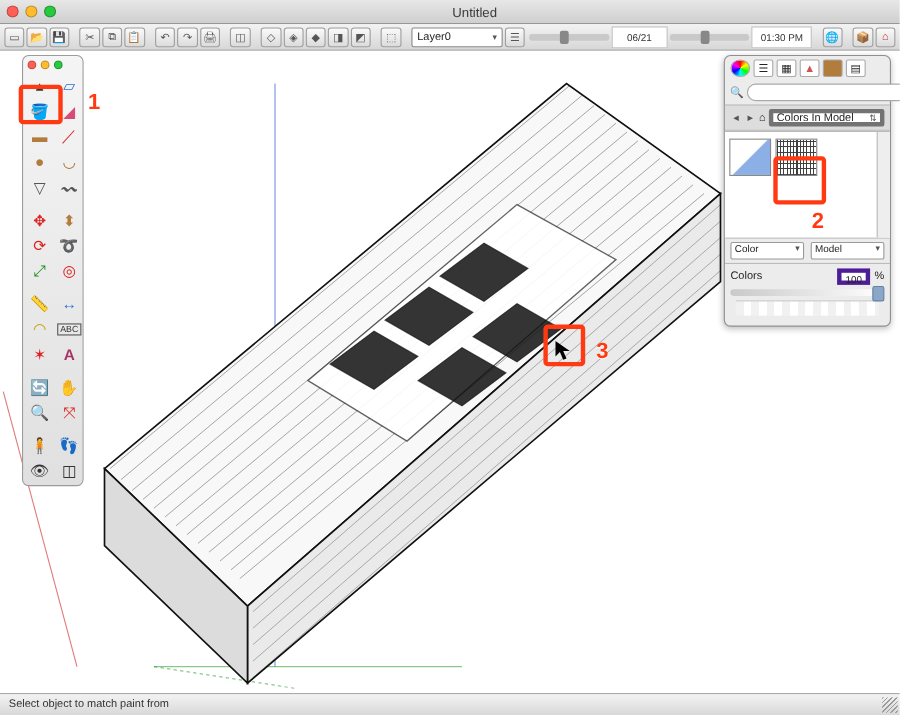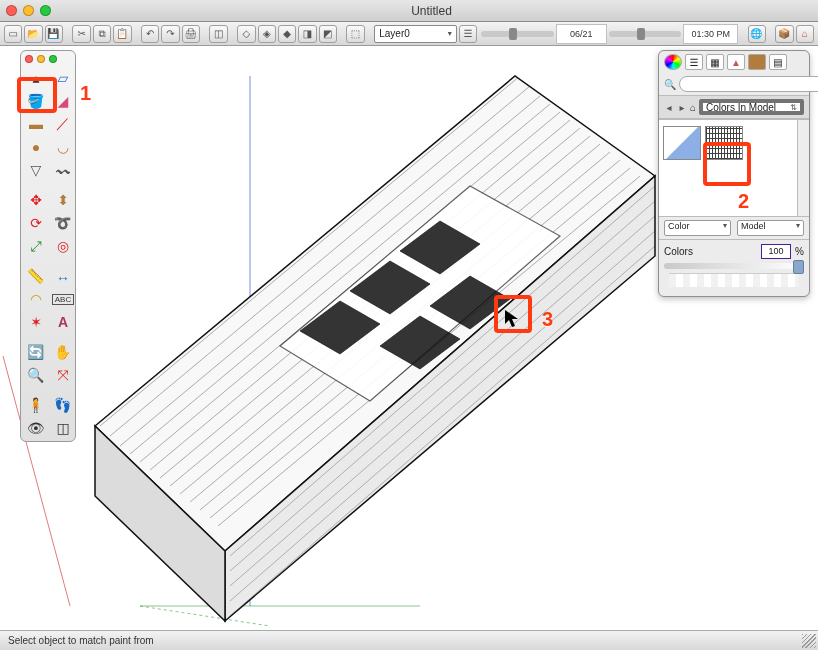--- a/index.html
+++ b/index.html
@@ -115,21 +115,21 @@
   .sw.tex{left:46px;top:6px;overflow:hidden;}
   .sw.tex::before{content:"";position:absolute;inset:0;background:
     repeating-linear-gradient(90deg,#111 0 1px,transparent 1px 3px),
     repeating-linear-gradient(0deg,#111 0 1px,transparent 1px 5px);
     opacity:.8;}
   .scroll-v{position:absolute;right:0;top:0;bottom:0;width:12px;background:#eee;border-left:1px solid #bbb;}
   .drop{height:16px;background:#fff;border:1px solid #9a9a9a;border-radius:2px;padding:0 3px;display:flex;justify-content:space-between;font-size:9px;}
   .opacity-row{border-top:1px solid #bbb;padding:4px 5px;}
   .op-slider{height:6px;background:linear-gradient(90deg,#c9c9c9,#fff);position:relative;border-radius:3px;margin:4px 0;}
   .op-slider::after{content:"";position:absolute;right:0;top:-3px;width:9px;height:12px;background:#8aa6c9;border:1px solid #6280a5;border-radius:2px;}
-  .op-val{width:30px;height:15px;border:1px solid #4c1d95;background:#fff;text-align:center;line-height:13px;font-size:9px;}
+  .op-val{width:30px;height:15px;border:4px solid #4c1d95;background:#fff;text-align:center;line-height:13px;font-size:9px;}
   .checker{height:14px;background:
     repeating-linear-gradient(90deg,#f1f1f1 0 7px,#fff 7px 14px);border-top:1px solid #ccc;margin:0 5px 5px;}
   
   .canvas {
     position:absolute;
     left:0; right:0; top:46px; bottom:22px;
     background:#fff;
     overflow:hidden;
     z-index:-1;
   }

